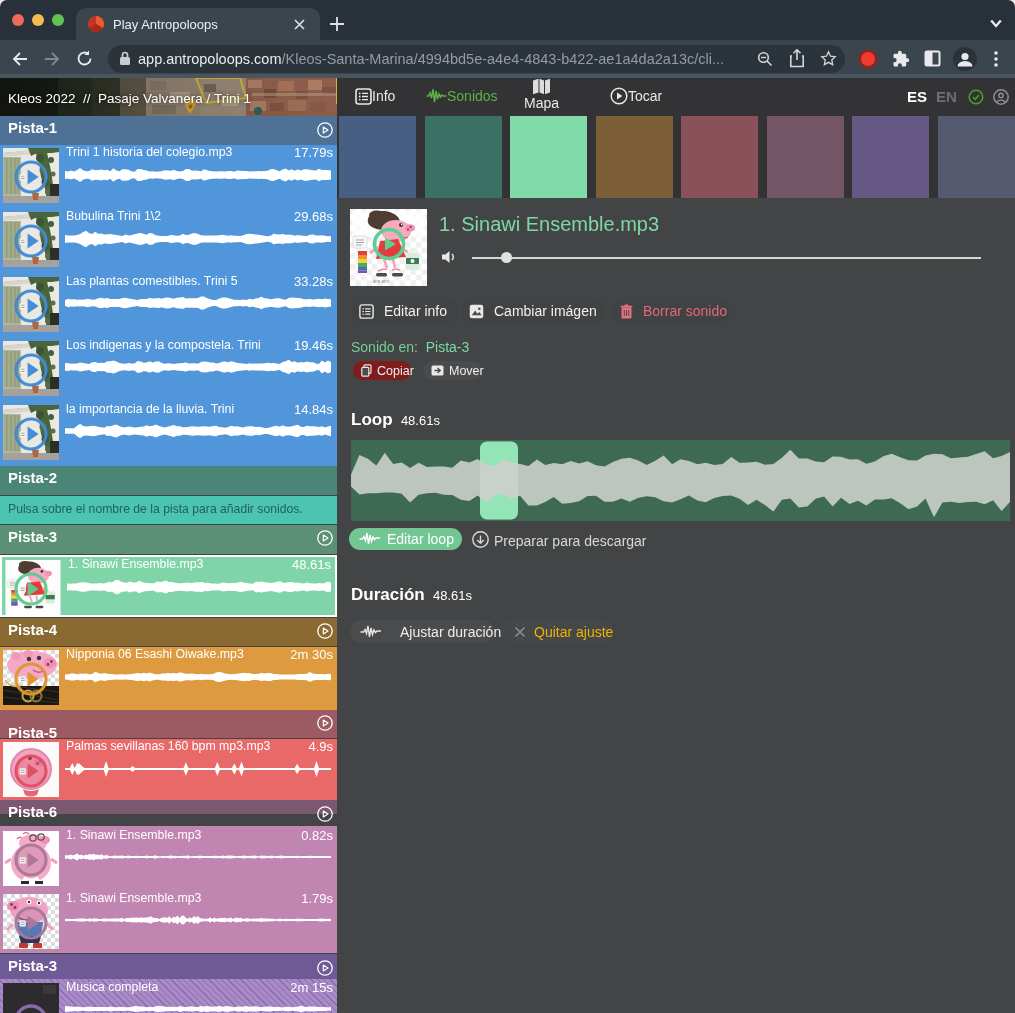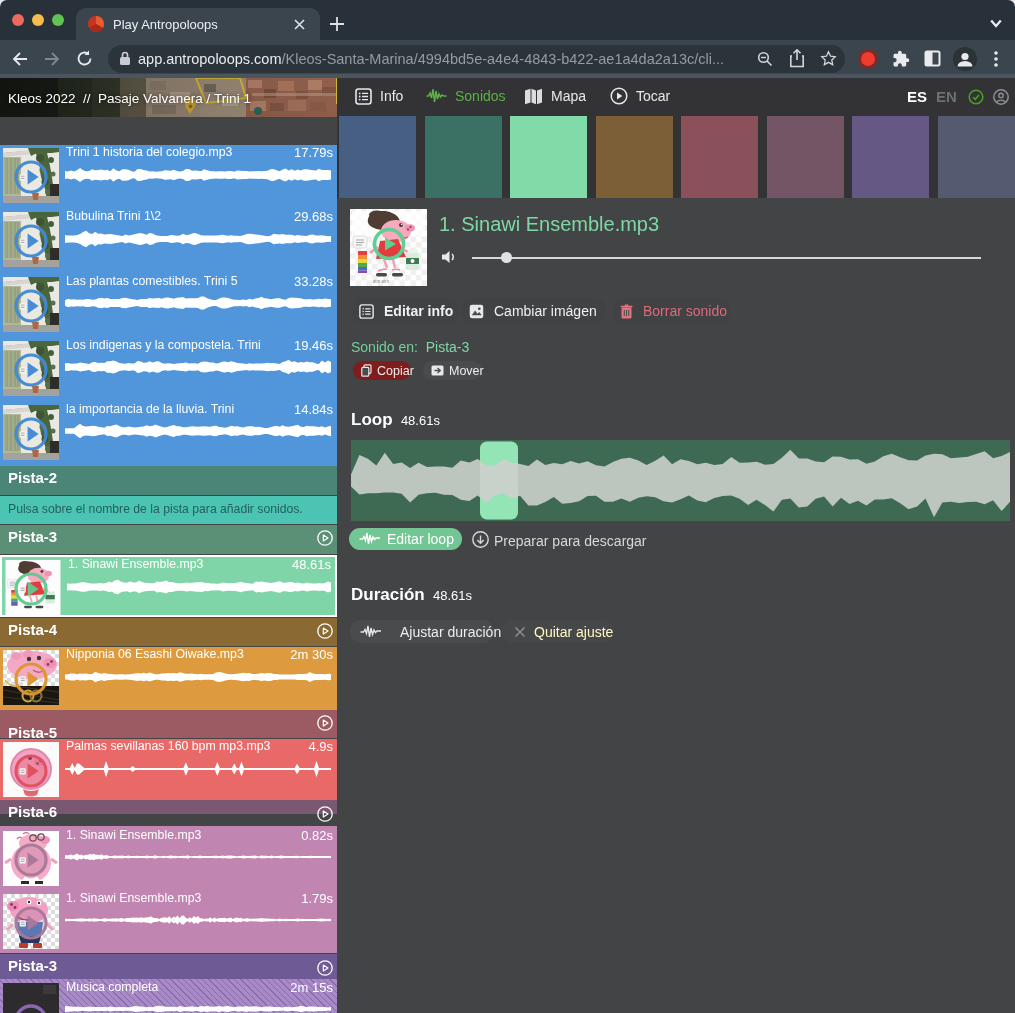--- a/index.html
+++ b/index.html
@@ -7,21 +7,21 @@
 
 #tabstrip{left:0;top:0;width:1015px;height:40px;background:#28313a;border-radius:7px 7px 0 0;}
 .tl{border-radius:50%;width:12px;height:12px;top:14px;}
 #tab{left:76px;top:8px;width:244px;height:32px;background:#3b454d;border-radius:10px 10px 0 0;}
 #toolbar{left:0;top:40px;width:1015px;height:34px;background:#3b454d;}
 #urlpill{left:108px;top:45px;width:737px;height:28px;border-radius:14px;background:#2b343b;}
 
 #app{left:0;top:78px;width:1015px;height:935px;background:#434445;}
 #appheader{left:337px;top:0px;width:678px;height:120px;background:#333335;}
 #photo{left:0;top:0;width:339px;height:39px;overflow:hidden;}
-.nav{position:absolute;top:0;height:36px;display:flex;align-items:center;gap:8px;color:#e8e8e8;font-size:14px;}
+.nav{position:absolute;top:0;height:36px;display:flex;align-items:center;color:#e8e8e8;font-size:14px;}
 .tile{position:absolute;top:38px;height:82px;width:77px;}
 
 #sidebar{left:0;top:38px;width:337px;height:897px;overflow:hidden;}
 .phead{position:absolute;left:0;width:337px;height:29px;color:#fff;font-size:15px;font-weight:bold;}
 .phead span{position:absolute;left:8px;top:6px;}
 .clip{position:absolute;left:0;width:337px;height:64px;}
 .thumb{position:absolute;left:3px;top:3.5px;width:56px;height:55px;overflow:hidden;}
 .ctitle{position:absolute;left:66px;top:0.5px;font-size:12.3px;color:#fff;white-space:nowrap;}
 .cdur{position:absolute;right:4px;top:0.5px;font-size:13px;color:#fff;}
 .cwave{position:absolute;left:65px;top:18px;}
@@ -159,21 +159,21 @@
             <path d="M7 5.4 H13 M7 8.5 H13 M7 11.6 H13" stroke="#e8e8e8" stroke-width="1.4"></path>
           </svg>
           <span>Info</span>
         </div>
 <div class="nav" style="left:87px;color:#e8e8e8;">
           <svg width="21" height="16" viewBox="0 0 21 16">
             <path d="M0.5 8 h2 l1.5 -3 1.5 5 1.5 -9 1.5 13 1.5 -11 1.5 8 1.5 -5 1.5 3 1.5 -2 1.5 1 h3" stroke="#5cb245" stroke-width="1.5" fill="none"></path>
           </svg>
           <span><b style="font-weight:normal;color:#5cb245">Sonidos</b></span>
         </div>
-<div class="nav" style="left:185px;color:#e8e8e8;">
+<div class="nav" style="left:185px;color:#e8e8e8;flex-direction:column;">
           <svg width="19" height="17" viewBox="0 0 19 17">
             <path d="M1 2.5 L6.5 0.8 V14.5 L1 16.2 Z" fill="#dcdcdc"></path>
             <path d="M7.5 0.8 L12 2.5 V16.2 L7.5 14.5 Z" fill="#dcdcdc"></path>
             <path d="M13 2.5 L18 0.8 V14.5 L13 16.2 Z" fill="#dcdcdc"></path>
           </svg>
           <span>Mapa</span>
         </div>
 <div class="nav" style="left:271px;color:#e8e8e8;">
           <svg width="18" height="18" viewBox="0 0 18 18">
             <circle cx="9" cy="9" r="7.8" stroke="#e8e8e8" stroke-width="1.5" fill="none"></circle>
@@ -195,20 +195,27 @@
 </div>
 <div class="tile" style="left:339.0px;background:#475f83;"></div>
 <div class="tile" style="left:424.5px;background:#3b7164;"></div>
 <div class="tile" style="left:510.0px;background:#80dba9;"></div>
 <div class="tile" style="left:595.5px;background:#7c5f36;"></div>
 <div class="tile" style="left:681.0px;background:#8a515b;"></div>
 <div class="tile" style="left:766.5px;background:#735566;"></div>
 <div class="tile" style="left:852.0px;background:#655884;"></div>
 <div class="tile" style="left:937.5px;background:#555a71;"></div>
 <div id="sidebar" class="abs">
+<div class="phead abs" style="left:0;top:0px;height:28.5px;background:#4e7195;">
+          <span style="top:3px;">Pista-1</span>
+          <svg style="position:absolute;right:4.5px;top:5.5px;" width="16" height="16" viewBox="0 0 16 16">
+            <circle cx="8" cy="8" r="7.2" stroke="#fff" stroke-width="1.3" fill="none"></circle>
+            <path d="M6.3 5 L11 8 L6.3 11 Z" stroke="#fff" stroke-width="1.2" fill="none" stroke-linejoin="round"></path>
+          </svg>
+        </div>
 <div class="abs" style="left:0;top:28.5px;width:337px;height:321.5px;background:#5195da;"></div>
 <div class="clip abs" style="top:28.5px;height:64px;background:transparent;">
           <div class="thumb"><svg width="56" height="55" viewBox="0 0 56 55">
               <rect width="56" height="55" fill="#eae8e3"></rect>
               <path d="M0 8 L56 1 L56 0 L0 5 Z" fill="#9a9894"></path>
               <path d="M0 5 L30 2 L30 6 L0 9 Z" fill="#d8d5d0"></path>
               <rect x="0" y="9" width="18" height="39" fill="#b0b89c"></rect>
               <rect x="1" y="10" width="16" height="36" fill="#a3ad8c"></rect>
               <path d="M4 10 v36 M8 10 v36 M12 10 v36 M15 10 v36" stroke="#8e9a78" stroke-width="1.2"></path>
               <path d="M25 0 L56 0 L56 4 C46 6 38 4 32 6 L28 8 Z" fill="#4a653c"></path>
@@ -680,21 +687,21 @@
 <div class="pill" style="left:13px;top:220px;width:106px;height:26px;background:#414243;">
           <span style="margin-left:7px;display:flex;align-items:center;">
             <svg width="15" height="15" viewBox="0 0 17 17">
               <rect x="1" y="1" width="15" height="15" rx="2.5" stroke="#e8e8e8" stroke-width="1.6" fill="none"></rect>
               <circle cx="4.7" cy="5.4" r="0.9" fill="#e8e8e8"></circle>
               <circle cx="4.7" cy="8.5" r="0.9" fill="#e8e8e8"></circle>
               <circle cx="4.7" cy="11.6" r="0.9" fill="#e8e8e8"></circle>
               <path d="M7 5.4 H13 M7 8.5 H13 M7 11.6 H13" stroke="#e8e8e8" stroke-width="1.4"></path>
             </svg>
           </span>
-          <span style="margin-left:10px;color:#f0f0f0;font-size:14px;font-weight:bold;">Editar info</span>
+          <span style="margin-left:10px;color:#f0f0f0;font-size:14px;">Editar info</span>
         </div>
 <div class="pill" style="left:123px;top:220px;width:144px;height:26px;background:#414243;">
           <span style="margin-left:7px;display:flex;align-items:center;">
             <svg width="15" height="15" viewBox="0 0 16 16">
               <rect x="0.8" y="0.8" width="14.4" height="14.4" rx="2.5" fill="#e8e8e8"></rect>
               <path d="M3 12 L6.5 7 L9 10.5 L11 8.5 L13.5 12 Z" fill="#4b4c4d"></path>
               <circle cx="11" cy="5" r="1.4" fill="#4b4c4d"></circle>
             </svg>
           </span>
           <span style="margin-left:10px;color:#f0f0f0;font-size:14px;">Cambiar imágen</span>
@@ -757,16 +764,16 @@
             <svg width="22" height="14" viewBox="0 0 22 14">
               <path d="M0.5 7 h3 l1.5 -2.5 1.5 4 1.5 -7.5 1.5 11 1.5 -9 1.5 6.5 1.5 -4.5 1.5 2.5 1.5 -1.5 h4" stroke="#e8e8e8" stroke-width="1.4" fill="none"></path>
             </svg>
           </span>
           <span style="margin-left:6px;font-size:14px;color:#ededed;">Ajustar duración</span>
         </div>
 <div class="pill" style="left:163px;top:542px;width:112px;height:23px;background:#464748;border-radius:11.5px;">
           <svg style="margin-left:12px;" width="12" height="12" viewBox="0 0 12 12">
             <path d="M1.5 1.5 L10.5 10.5 M10.5 1.5 L1.5 10.5" stroke="#898b8d" stroke-width="1.6"></path>
           </svg>
-          <span style="margin-left:8px;font-size:14px;color:#fef9c3;">Quitar ajuste</span>
+          <span style="margin-left:8px;font-size:14px;color:#eab308;">Quitar ajuste</span>
         </div>
 </div>
 </div>
 </div>
 </body></html>

